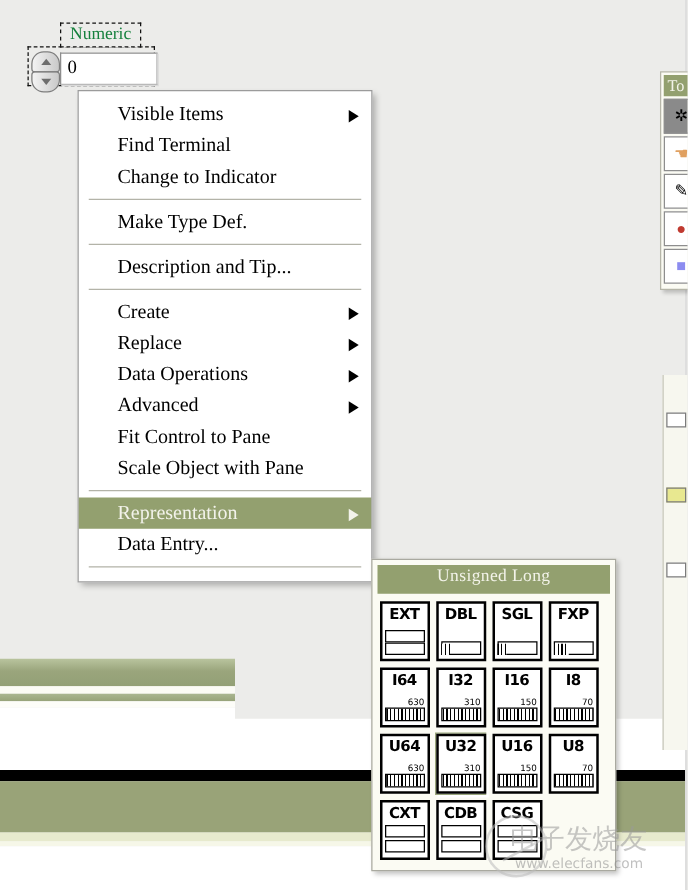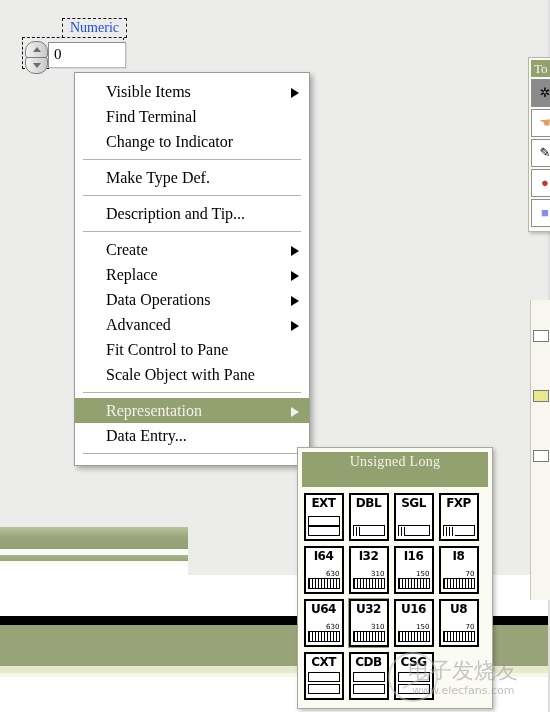--- a/index.html
+++ b/index.html
@@ -24,24 +24,24 @@
   #band-pale{top:666px;width:548px;height:7px;background:#e7eacd;}
   #band-pale2{top:673px;width:548px;height:4px;background:#f6f7e8;}
   #band-white-3{top:677px;width:548px;height:35px;background:#ffffff;}
   #panel-white-mid{position:absolute;left:0;top:566px;width:188px;height:50px;background:#ffffff;}
   #panel-white-left{position:absolute;left:0;top:575px;width:548px;height:41px;background:#ffffff;}
   #edge-right-strip{position:absolute;left:548px;top:0;width:2px;height:712px;background:#dedede;}
 
   
   #numeric-control{position:absolute;left:22px;top:18px;}
   .dash-label{
-    position:absolute;left:40px;top:0px;
+    position:absolute;left:26px;top:0px;
     border:1px dashed #111;background:#ececea;
     padding:1px 7px 2px 7px;
-    font-size:14px;line-height:15px;color:#1d4ed8;white-space:nowrap;
+    font-size:14px;line-height:15px;color:#15803d;white-space:nowrap;
   }
   .dash-body{
     position:absolute;left:0px;top:19px;
     border:1px dashed #111;background:#ececea;
     width:100px;height:30px;
   }
   .num-field{
     position:absolute;left:26px;top:24px;
     width:76px;height:24px;background:#fff;
     border:1px solid #b9b9b9;border-top-color:#8d8d8d;border-left-color:#8d8d8d;
@@ -54,21 +54,21 @@
     background:linear-gradient(to right,#f3f3f3,#c9c9c9);
     border:1px solid #7d7d7d;border-radius:10px 10px 3px 3px;
     display:flex;align-items:center;justify-content:center;
   }
   .spin-btn.down{top:16px;border-radius:3px 3px 10px 10px;}
   .tri-up{width:0;height:0;border-left:4px solid transparent;border-right:4px solid transparent;border-bottom:5px solid #6d6d6d;}
   .tri-dn{width:0;height:0;border-left:4px solid transparent;border-right:4px solid transparent;border-top:5px solid #6d6d6d;}
 
   
   #context-menu{
-    position:absolute;left:74px;top:72px;width:234px;
+    position:absolute;left:62px;top:72px;width:234px;
     background:#ffffff;border:1px solid #9b9b9b;
     box-shadow:3px 3px 5px rgba(0,0,0,.28);
     padding:6px 0 6px 0;
   }
   .mi{
     position:relative;height:25px;line-height:25px;
     padding-left:31px;padding-right:14px;
     font-size:16px;color:#000;white-space:nowrap;cursor:default;
   }
   .mi.sel{background:#93a06f;color:#f2f2ea;}
@@ -81,21 +81,21 @@
   .sep{height:1px;background:#b3b3a8;margin:5px 8px 5px 8px;}
 
   
   #representation-submenu{
     position:absolute;left:297px;top:447px;width:188px;
     background:#fbfbf3;border:1px solid #a9a9a0;
     box-shadow:2px 2px 4px rgba(0,0,0,.25);
     padding:4px 3px 5px 3px;
   }
   #submenu-header{
-    height:35px;line-height:19px;text-align:center;
+    height:23px;line-height:19px;text-align:center;
     background:#93a06f;color:#f3f3e9;
     font-size:14px;letter-spacing:.3px;margin:0 1px 4px 1px;
   }
   .type-grid{display:flex;flex-wrap:wrap;}
   .type-cell{
     width:41px;height:50px;margin:1px 2px 2px 2px;
     display:flex;align-items:center;justify-content:center;
     position:relative;
   }
   .type-cell.selected{background:#9aa77c;box-shadow:2px 2px 0 #ffffff;}

